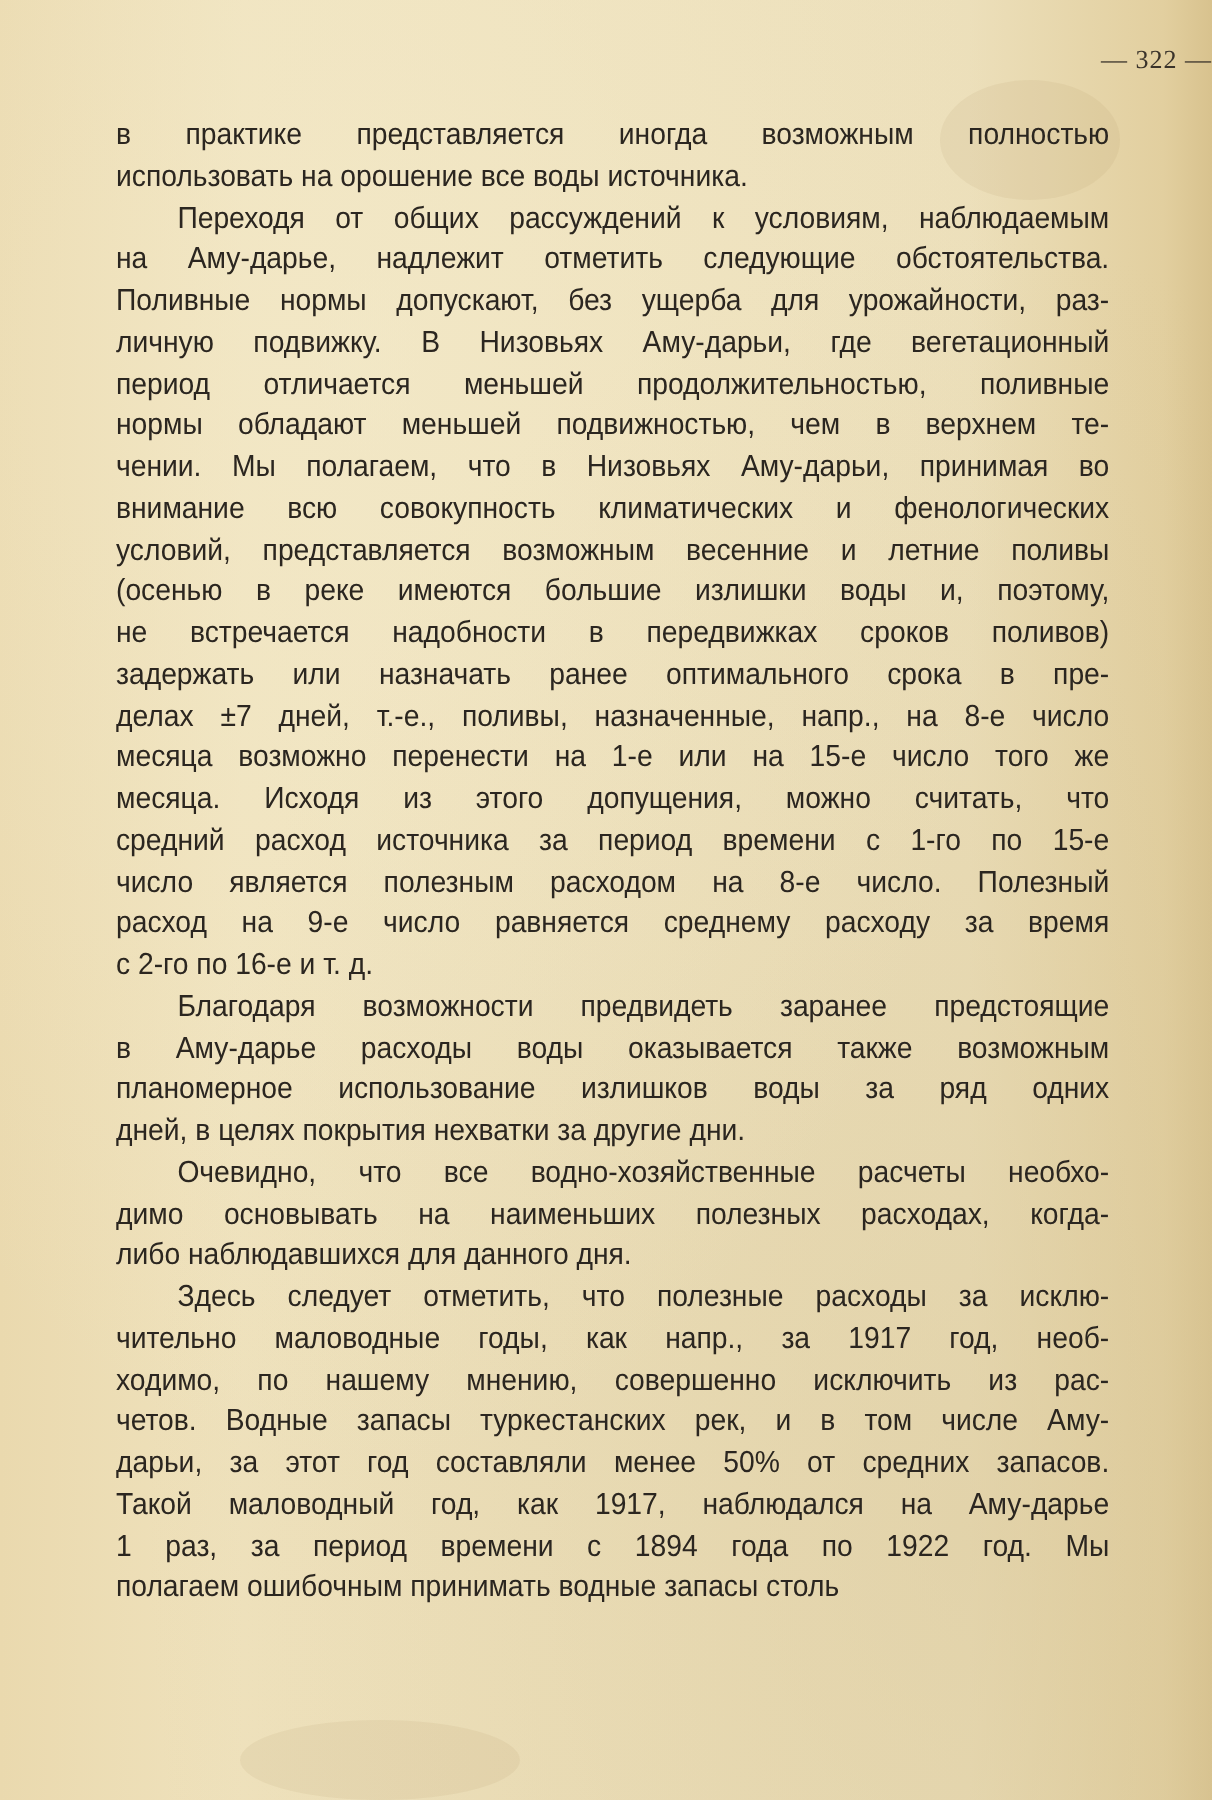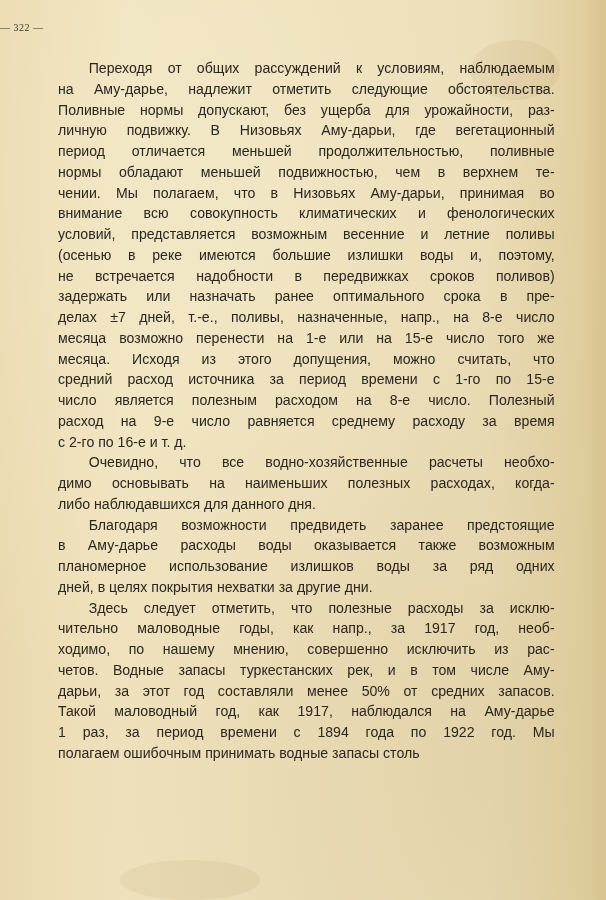--- a/index.html
+++ b/index.html
@@ -21,23 +21,23 @@
         radial-gradient(ellipse at 80% 85%, rgba(214,196,150,0.45) 0%, rgba(214,196,150,0) 60%),
         linear-gradient(90deg, #ead9ae 0%, #efe2bd 20%, #ecdfba 80%, #e2cf9f 96%, #d8c28e 100%);
       color: #2b2620;
       font-family: "Liberation Sans Narrow", "Liberation Sans", sans-serif;
     }
     .page-number {
       position: absolute;
       top: 22px;
       left: 0;
       width: 606px;
-      text-align: left;
+      text-align: right;
       font-family: "Liberation Serif", serif;
-      font-size: 10px;
+      font-size: 13px;
       color: #3a332a;
       letter-spacing: 0.5px;
     }
     .text-block {
       position: absolute;
       top: 58px;
       left: 58px;
       width: 497px;
     }
     .line {
@@ -72,20 +72,24 @@
 <body>
 
 <div class="page">
   <div class="stain" style="left:470px;top:40px;width:90px;height:60px;"></div>
   <div class="stain" style="left:120px;top:860px;width:140px;height:40px;"></div>
 
   <div class="page-number">— 322 —</div>
 
   <div class="text-block" id="text-block">
       <div>
+        <span class="line">в практике представляется иногда возможным полностью</span>
+        <span class="line last">использовать на орошение все воды источника.</span>
+      </div>
+      <div>
         <span class="line indent">Переходя от общих рассуждений к условиям, наблюдаемым</span>
         <span class="line">на Аму-дарье, надлежит отметить следующие обстоятельства.</span>
         <span class="line">Поливные нормы допускают, без ущерба для урожайности, раз-</span>
         <span class="line">личную подвижку. В Низовьях Аму-дарьи, где вегетационный</span>
         <span class="line">период отличается меньшей продолжительностью, поливные</span>
         <span class="line">нормы обладают меньшей подвижностью, чем в верхнем те-</span>
         <span class="line">чении. Мы полагаем, что в Низовьях Аму-дарьи, принимая во</span>
         <span class="line">внимание всю совокупность климатических и фенологических</span>
         <span class="line">условий, представляется возможным весенние и летние поливы</span>
         <span class="line">(осенью в реке имеются большие излишки воды и, поэтому,</span>
@@ -93,29 +97,29 @@
         <span class="line">задержать или назначать ранее оптимального срока в пре-</span>
         <span class="line">делах ±7 дней, т.-е., поливы, назначенные, напр., на 8-е число</span>
         <span class="line">месяца возможно перенести на 1-е или на 15-е число того же</span>
         <span class="line">месяца. Исходя из этого допущения, можно считать, что</span>
         <span class="line">средний расход источника за период времени с 1-го по 15-е</span>
         <span class="line">число является полезным расходом на 8-е число. Полезный</span>
         <span class="line">расход на 9-е число равняется среднему расходу за время</span>
         <span class="line last">с 2-го по 16-е и т. д.</span>
       </div>
       <div>
-        <span class="line indent">Очевидно, что все водно-хозяйственные расчеты необхо-</span>
-        <span class="line">димо основывать на наименьших полезных расходах, когда-</span>
-        <span class="line last">либо наблюдавшихся для данного дня.</span>
-      </div>
-      <div>
         <span class="line indent">Благодаря возможности предвидеть заранее предстоящие</span>
         <span class="line">в Аму-дарье расходы воды оказывается также возможным</span>
         <span class="line">планомерное использование излишков воды за ряд одних</span>
         <span class="line last">дней, в целях покрытия нехватки за другие дни.</span>
+      </div>
+      <div>
+        <span class="line indent">Очевидно, что все водно-хозяйственные расчеты необхо-</span>
+        <span class="line">димо основывать на наименьших полезных расходах, когда-</span>
+        <span class="line last">либо наблюдавшихся для данного дня.</span>
       </div>
       <div>
         <span class="line indent">Здесь следует отметить, что полезные расходы за исклю-</span>
         <span class="line">чительно маловодные годы, как напр., за 1917 год, необ-</span>
         <span class="line">ходимо, по нашему мнению, совершенно исключить из рас-</span>
         <span class="line">четов. Водные запасы туркестанских рек, и в том числе Аму-</span>
         <span class="line">дарьи, за этот год составляли менее 50% от средних запасов.</span>
         <span class="line">Такой маловодный год, как 1917, наблюдался на Аму-дарье</span>
         <span class="line">1 раз, за период времени с 1894 года по 1922 год. Мы</span>
         <span class="line last">полагаем ошибочным принимать водные запасы столь</span>

